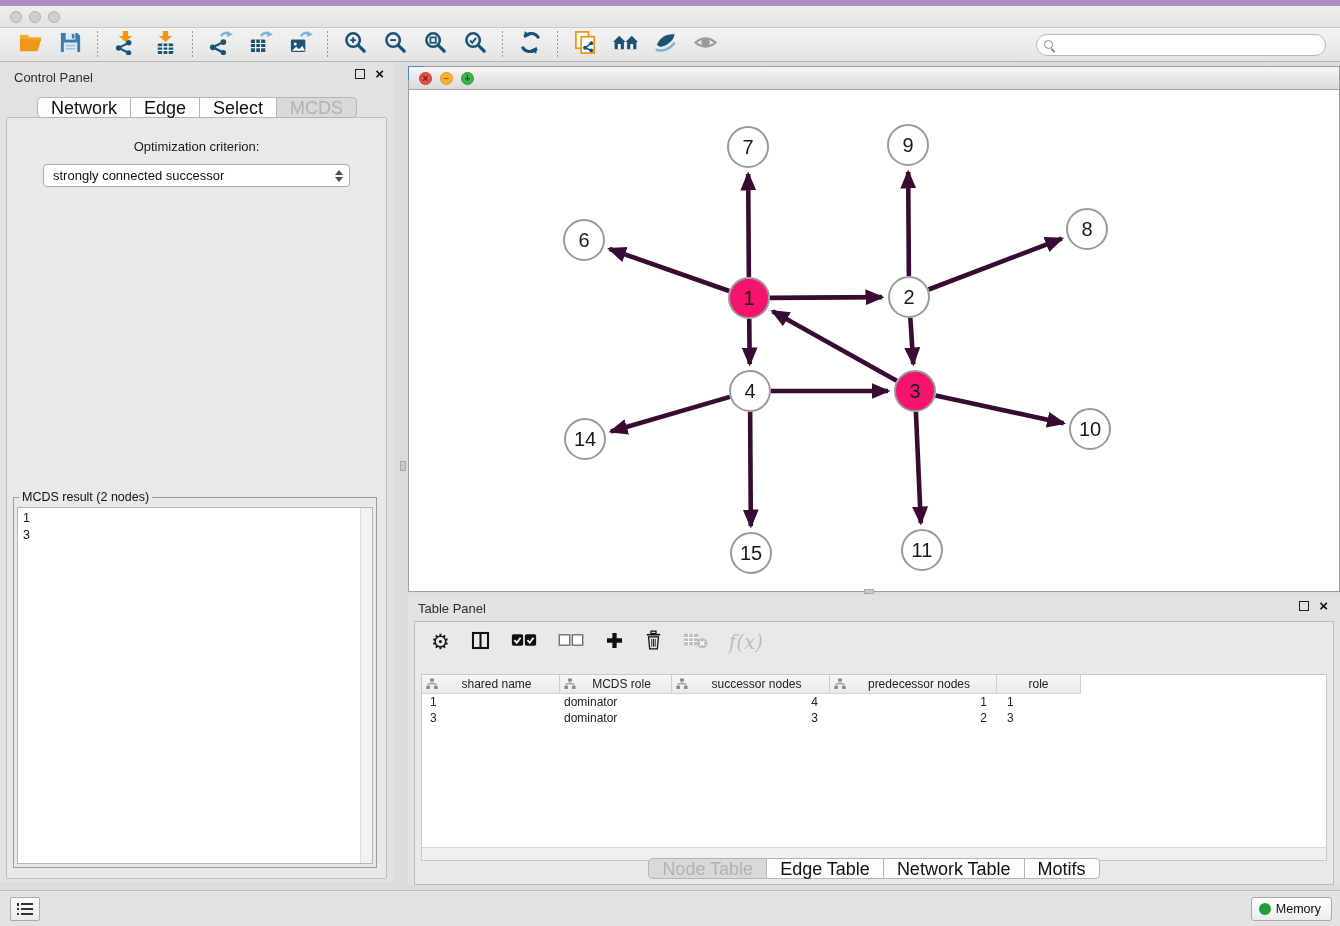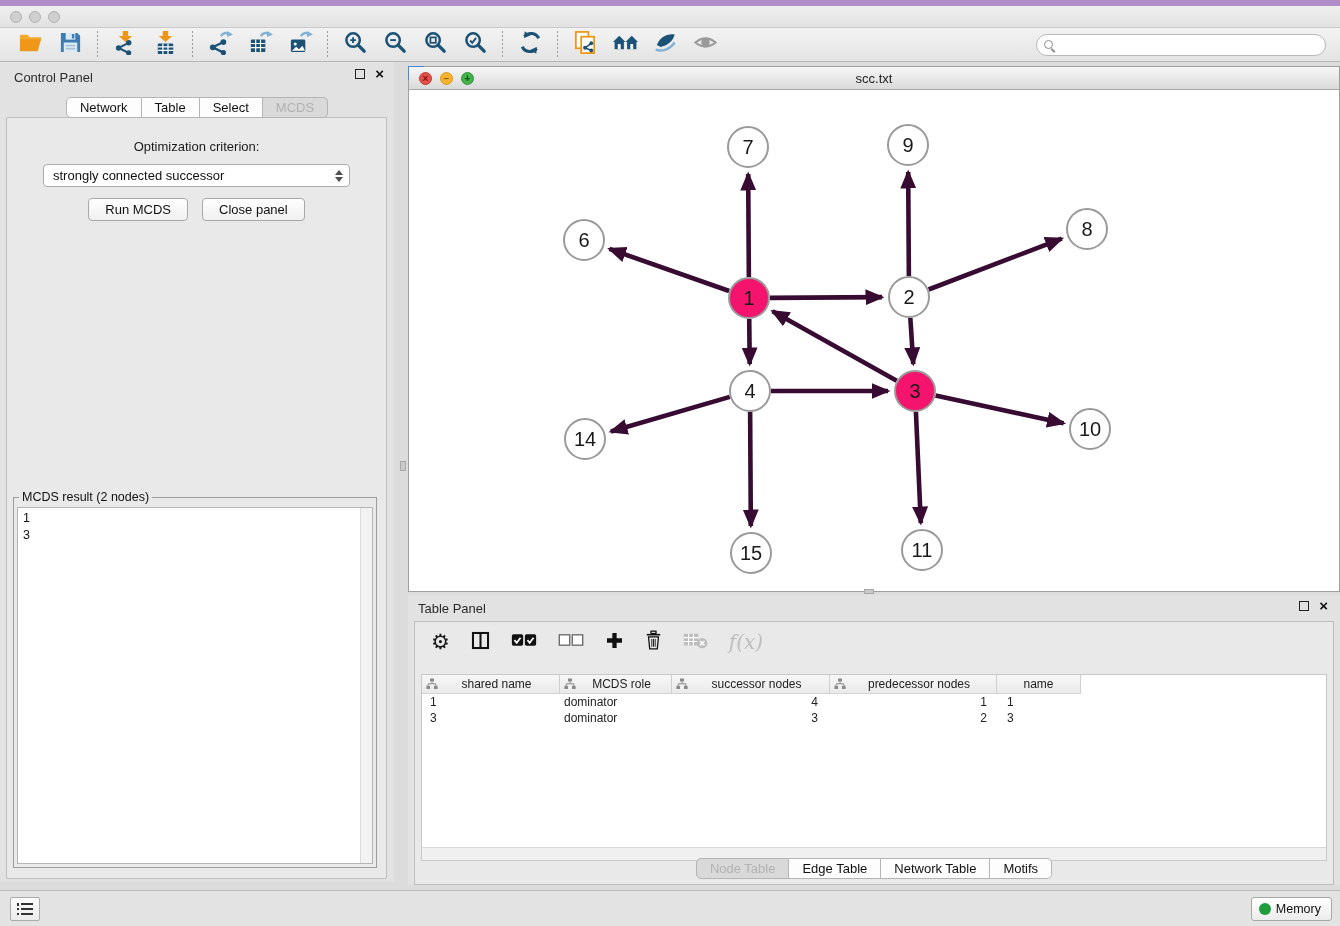--- a/index.html
+++ b/index.html
@@ -32,21 +32,21 @@
   
   .control-panel { position:absolute; left:0; top:62px; width:394px; height:820px; background:#e2e2e2; }
   .panel-header { position:relative; height:30px; }
   .panel-title { position:absolute; left:14px; top:8px; font-size:13px; color:#2b2b2b;text-align:center; }
   .win-icons { position:absolute; right:10px; top:7px; display:flex; gap:10px; align-items:center; }
   .float-icon { width:10px; height:10px; border:1.6px solid #222; }
   .close-icon { font-size:15px; font-weight:900; color:#111; line-height:10px; }
 
   .seg-tabs { display:flex; justify-content:center; position:relative; z-index:2; }
   .seg-tab { padding:2px 13px; height:21px; background:#fdfdfd; border:1px solid #b5b5b5;
-    border-left:none; font-size:13px; color:#111; line-height:16px; }
+    border-left:none; font-size:18px; color:#111; line-height:16px; }
   .seg-tab:first-child { border-left:1px solid #b5b5b5; border-radius:5px 0 0 5px; }
   .seg-tab:last-child { border-radius:0 5px 5px 0; }
   .seg-tab.active { background:#d9d9d9; color:#b2b2b2; }
 
   .cp-tabs { position:absolute; left:0; right:0; top:35px; }
   .cp-content { position:absolute; left:6px; right:7px; top:55px; bottom:3px;
     background:#e9e9e9; border:1px solid #bfbfbf; border-radius:2px; }
   .opt-label { text-align:center; margin-top:21px; font-size:13px; color:#1a1a1a; }
   .criterion-select { width:307px; height:23px; margin:10px auto 0; background:#fff;
     border:1px solid #acacac; border-radius:4px; display:flex; align-items:center;
@@ -294,56 +294,51 @@
 <div class="control-panel">
   <div class="panel-header">
     <div class="panel-title">Control Panel</div>
     <div class="win-icons">
       <div class="float-icon"></div>
       <div class="close-icon">×</div>
     </div>
   </div>
   <div class="seg-tabs cp-tabs" id="cp-tabs">
       <div class="seg-tab">Network</div>
-      <div class="seg-tab">Table</div>
+      <div class="seg-tab">Edge</div>
       <div class="seg-tab">Select</div>
       <div class="seg-tab active">MCDS</div>
     </div>
   <div class="cp-content">
     <div class="opt-label">Optimization criterion:</div>
     <div class="criterion-select">
       <span>strongly connected successor</span>
       <span class="select-steppers">
         <span class="tri-up"></span>
           <span class="tri-down"></span>
       </span>
     </div>
-    <div class="cp-buttons">
-      <button class="cp-btn">Run MCDS</button>
-      <button class="cp-btn">Close panel</button>
-    </div>
     <fieldset class="result-fieldset">
       <legend>MCDS result (2 nodes)</legend>
       <div class="result-text" id="result-text">
         <div>1</div>
           <div>3</div>
           <div class="vscroll"></div>
       </div>
     </fieldset>
   </div>
 </div>
 
 <div class="network-frame">
   <div class="blue-corner-h"></div>
   <div class="blue-corner-v"></div>
   <div class="nw-titlebar">
     <div class="mac-dot mac-red" style="left:10px">×</div>
     <div class="mac-dot mac-yellow" style="left:31px">−</div>
     <div class="mac-dot mac-green" style="left:52px">+</div>
-    <div class="nw-title">scc.txt</div>
   </div>
   <div class="graph-canvas">
     <svg id="graph-svg" width="930" height="501">
         <defs>
           <marker id="arrow" markerUnits="userSpaceOnUse" markerWidth="20" markerHeight="17" refX="16.5" refY="8" orient="auto">
             <path d="M0 0L19 8L0 16Z" fill="#380b33"></path>
           </marker>
         </defs>
         <line x1="339.860930201927" y1="187.00046049097114" x2="339.1788040260939" y2="83.99940794017996" stroke="#380b33" stroke-width="4.6" marker-end="url(#arrow)"></line>
         <line x1="320.18835217887363" y1="201.03590561439194" x2="200.4721186271625" y2="158.95383563863894" stroke="#380b33" stroke-width="4.6" marker-end="url(#arrow)"></line>
@@ -513,21 +508,21 @@
                 <g fill="#8a8a8a">
                   <rect x="4" y="0.5" width="4" height="3"></rect>
                   <rect x="0.4" y="7.8" width="3.6" height="3.2"></rect>
                   <rect x="8" y="7.8" width="3.6" height="3.2"></rect>
                 </g>
                 <path d="M6 3.5v2.3M2.2 7.8V5.8h7.6v2" stroke="#8a8a8a" fill="none"></path>
               </svg></span>
             <span class="hlabel">predecessor nodes</span>
           </div>
           <div class="dt-hcell" style="width: 84px;">
-            <span class="hlabel">name</span>
+            <span class="hlabel">role</span>
           </div>
         </div>
       <div id="dt-rows">
           <div class="dt-row">
             <div class="dt-cell" style="width: 138px; text-align: left; padding-left: 8px;">1</div>
             <div class="dt-cell" style="width: 112px; text-align: left; padding-left: 4px;">dominator</div>
             <div class="dt-cell" style="width: 158px; text-align: right; padding-right: 12px;">4</div>
             <div class="dt-cell" style="width: 167px; text-align: right; padding-right: 10px;">1</div>
             <div class="dt-cell" style="width: 84px; text-align: left; padding-left: 10px;">1</div>
           </div>

